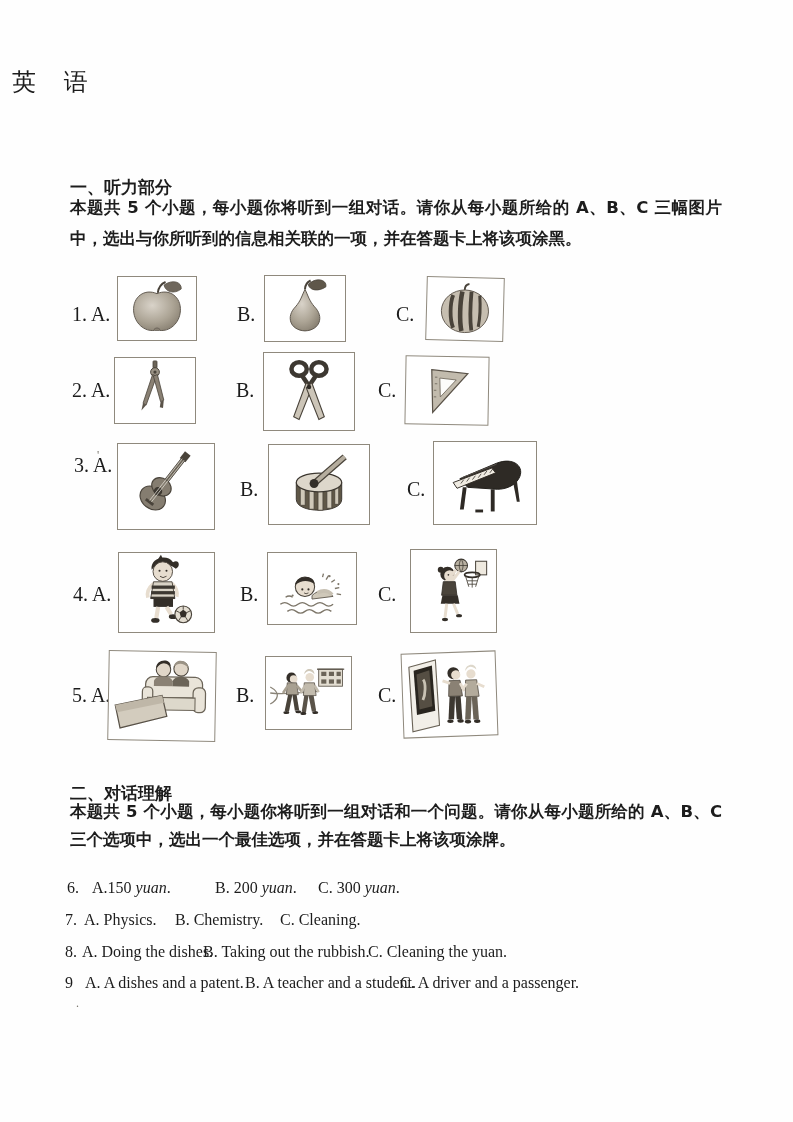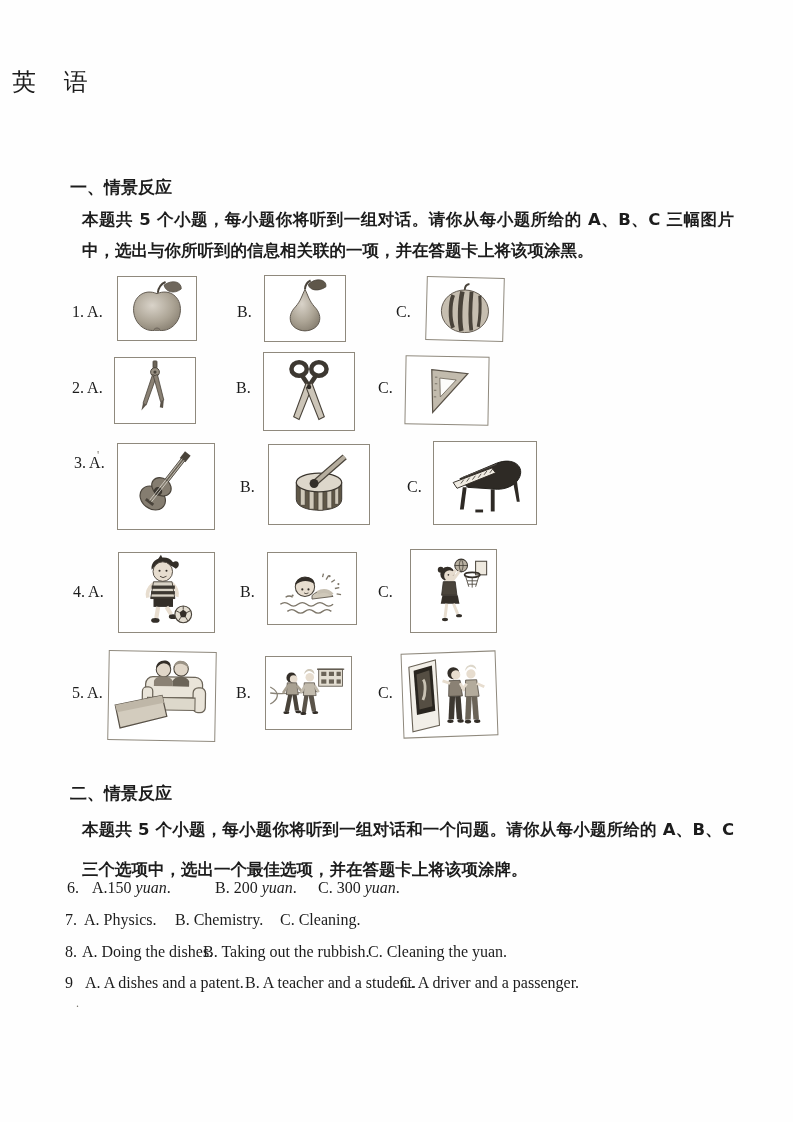--- a/index.html
+++ b/index.html
@@ -5,22 +5,22 @@
   html,body{margin:0;padding:0;background:#ffffff;}
   .page{position:relative;width:793px;height:1122px;background:#fefefe;overflow:hidden;
         font-family:"Liberation Serif",serif;color:#1c1c1c;}
   .ctr{position:absolute;left:12px;width:100%;
        font-family:"DejaVu Sans","Liberation Sans",sans-serif;font-weight:400;}
   .title{top:66px;font-size:24px;letter-spacing:10px;}
   .subtitle{top:110px;font-size:21px;letter-spacing:2px;}
   .sec-header{position:absolute;left:70px;font-family:"DejaVu Sans","Liberation Sans",sans-serif;
               font-weight:700;font-size:17px;}
   .instr{position:absolute;left:70px;width:652px;font-family:"DejaVu Sans","Liberation Sans",sans-serif;
-         font-weight:700;font-size:16.5px;line-height:31px;text-align:justify;margin:12px;}
-  .qlabel{position:absolute;font-size:16px;white-space:nowrap;}
+         font-weight:700;font-size:16.5px;line-height:31px;text-align:justify;margin:0;}
+  .qlabel{position:absolute;font-size:20px;white-space:nowrap;}
   .img-box{position:absolute;border:1px solid #8f897d;background:#fff;box-sizing:border-box;}
   .img-box svg{display:block;width:100%;height:100%;}
   .tq{position:absolute;left:65px;width:700px;height:22px;font-size:16px;}
   .tq span.opt,.tq span.num{position:absolute;top:0;white-space:nowrap;}
   .mark{position:absolute;color:#7a766e;font-size:12px;}
 </style>
 </head>
 <body>
 
 <svg width="0" height="0" style="position:absolute" aria-hidden="true">
@@ -30,21 +30,21 @@
         <stop offset="55%" stop-color="#aca495"></stop>
         <stop offset="100%" stop-color="#7d7567"></stop>
     </radialGradient>
   </defs>
 </svg>
 
 <div class="page">
 
   <div class="ctr title">英 语</div>
 
-  <div class="sec-header" style="top:176px">一、情景反应</div>
+  <div class="sec-header" style="top:176px">一、听力部分</div>
   <p class="instr" style="top:192px">本题共 5 个小题，每小题你将听到一组对话。请你从每小题所给的 A、B、C 三幅图片中，选出与你所听到的信息相关联的一项，并在答题卡上将该项涂黑。</p>
 
   <span class="qlabel" style="left:72px;top:303px">1. A.</span>
   <div class="img-box" style="left:117px;top:276px;width:80px;height:65px">
     <svg viewBox="0 0 100 80">
       <path d="M51 20 C52 12 56 8 61 6" stroke="#49433a" stroke-width="2.5" fill="none"></path>
       <path d="M59 10 C70 2 82 6 81 15 C72 22 61 19 59 10 Z" fill="#6f675c" stroke="#554e44"></path>
       <path d="M50 21 C34 14 19 25 20 43 C21 59 34 70 47 68 L53 68 C66 70 79 59 80 43 C81 25 66 14 50 21 Z" fill="url(#gfruit)" stroke="#5a5349" stroke-width="1.2"></path>
       <path d="M46 67 Q50 63 54 67" stroke="#5a5349" fill="none"></path>
     </svg>
@@ -286,22 +286,22 @@
       <polygon points="68,30 80,30 82,48 67,48" fill="#b3ab9c" stroke="#49433a" stroke-width="0.8"></polygon>
       <line x1="80" y1="34" x2="88" y2="38" stroke="#e7ddcf" stroke-width="3"></line>
       <line x1="69" y1="34" x2="64" y2="40" stroke="#e7ddcf" stroke-width="3"></line>
       <polygon points="68,48 74,48 72,73 66,73" fill="#6b6458"></polygon>
       <polygon points="74,48 80,48 81,73 75,73" fill="#6b6458"></polygon>
       <ellipse cx="69" cy="75" rx="3.5" ry="2" fill="#332e28"></ellipse>
         <ellipse cx="79" cy="75" rx="3.5" ry="2" fill="#332e28"></ellipse>
     </svg>
   </div>
 
-  <div class="sec-header" style="top:782px">二、情景反应</div>
-  <p class="instr" style="top:798px;line-height:40px">本题共 5 个小题，每小题你将听到一组对话和一个问题。请你从每小题所给的 A、B、C 三个选项中，选出一个最佳选项，并在答题卡上将该项涂牌。</p>
+  <div class="sec-header" style="top:782px">二、对话理解</div>
+  <p class="instr" style="top:798px;line-height:28px">本题共 5 个小题，每小题你将听到一组对话和一个问题。请你从每小题所给的 A、B、C 三个选项中，选出一个最佳选项，并在答题卡上将该项涂牌。</p>
 
   <div class="tq" style="top:879px">
     <span class="num" style="left:2px">6.</span>
     <span class="opt" style="left:27px"><span>A.150 </span><i>yuan</i><span>.</span></span>
     <span class="opt" style="left:150px"><span>B. 200 </span><i>yuan</i><span>.</span></span>
     <span class="opt" style="left:253px"><span>C. 300 </span><i>yuan</i><span>.</span></span>
   </div>
 
   <div class="tq" style="top:911px">
     <span class="num" style="left:0">7.</span>

